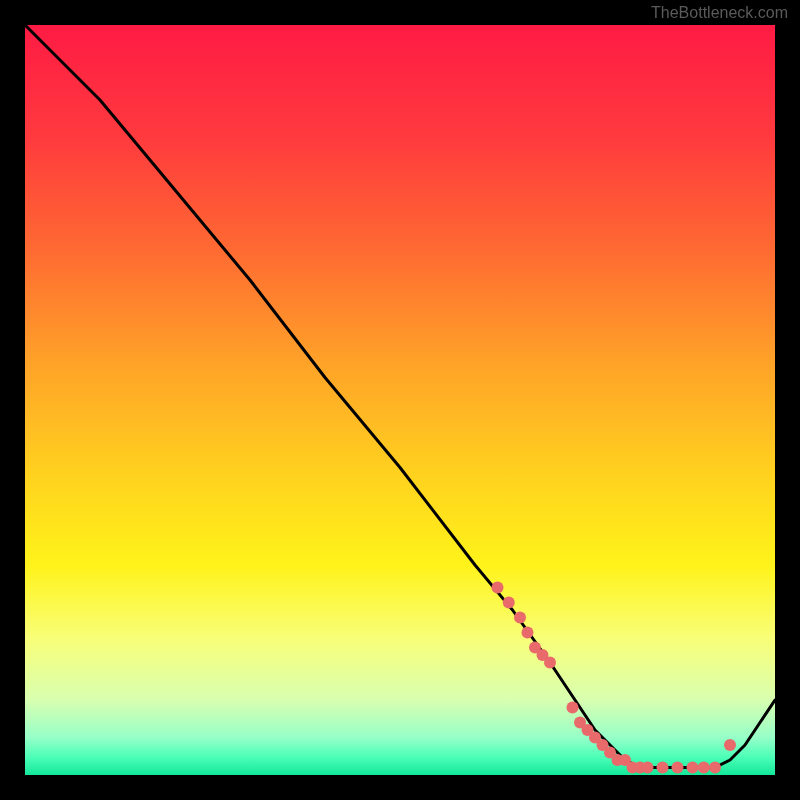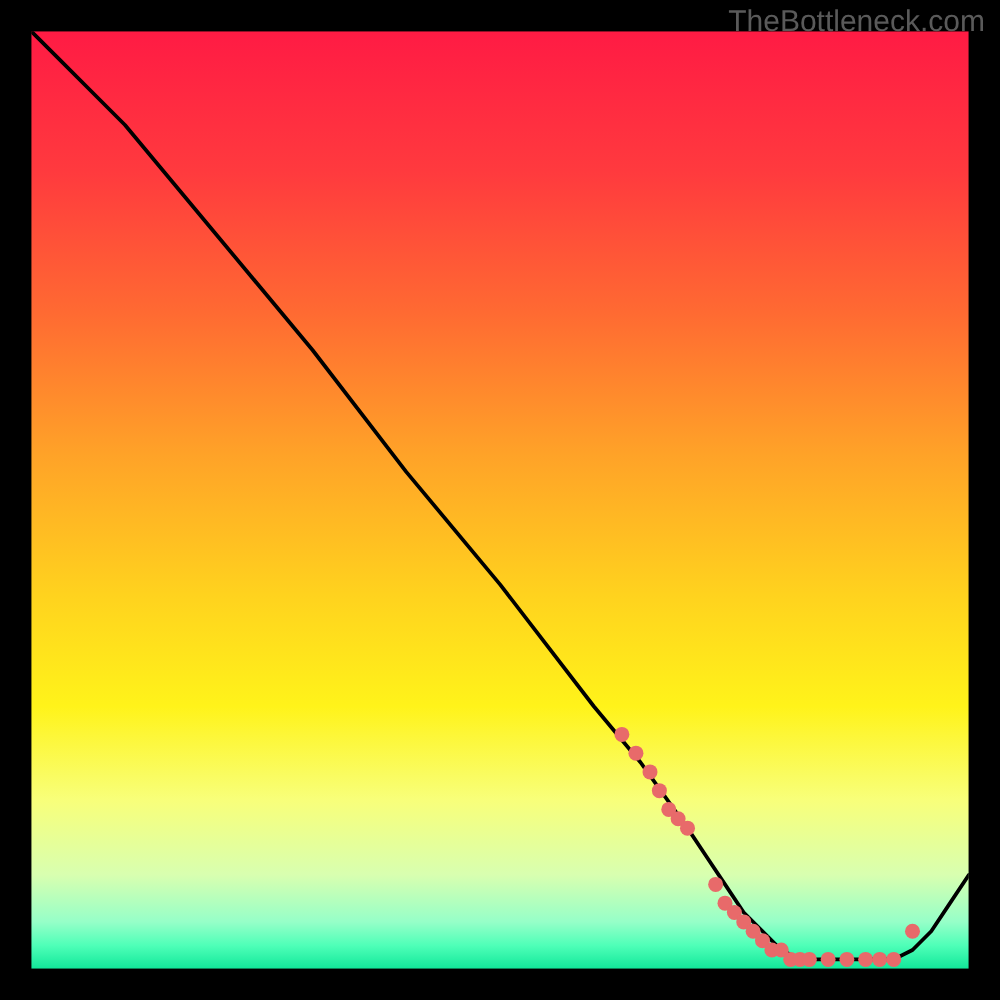--- a/index.html
+++ b/index.html
@@ -15,21 +15,21 @@
     position: relative;
     width: 800px;
     height: 800px;
     background: #000;
   }
   .watermark {
     position: absolute;
     top: 4px;
     right: 12px;
     color: #5a5a5a;
-    font-size: 24px;
+    font-size: 16px;
     font-weight: 500;
     z-index: 10;
   }
   .plot-area {
     position: absolute;
     left: 25px;
     top: 25px;
     width: 750px;
     height: 750px;
   }

